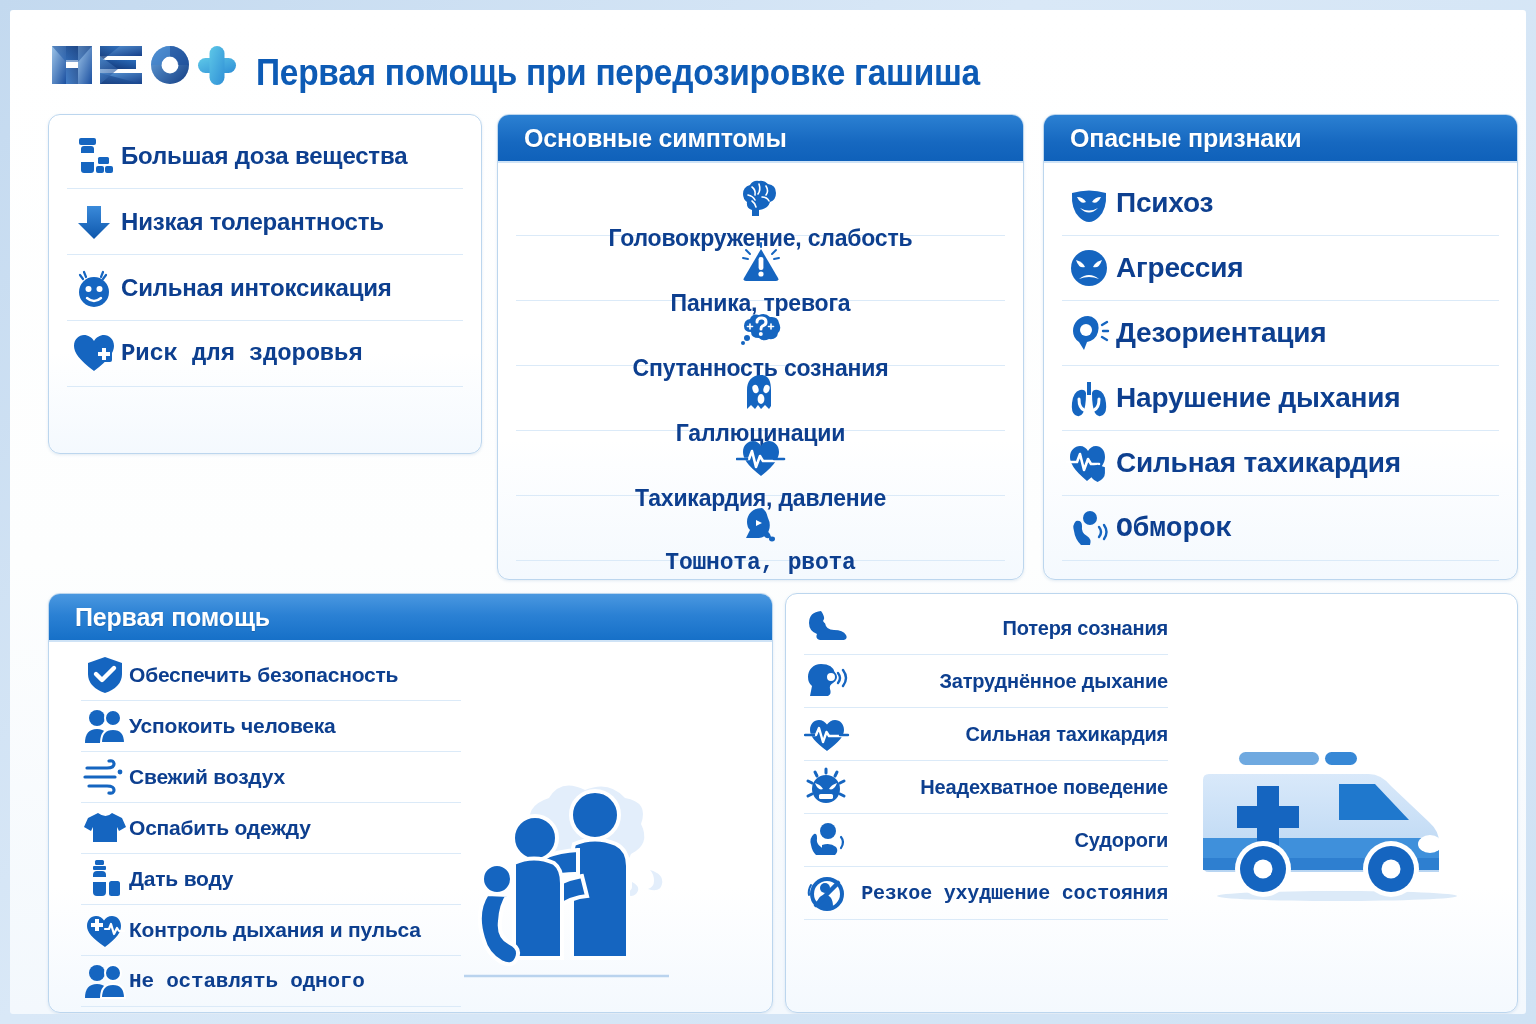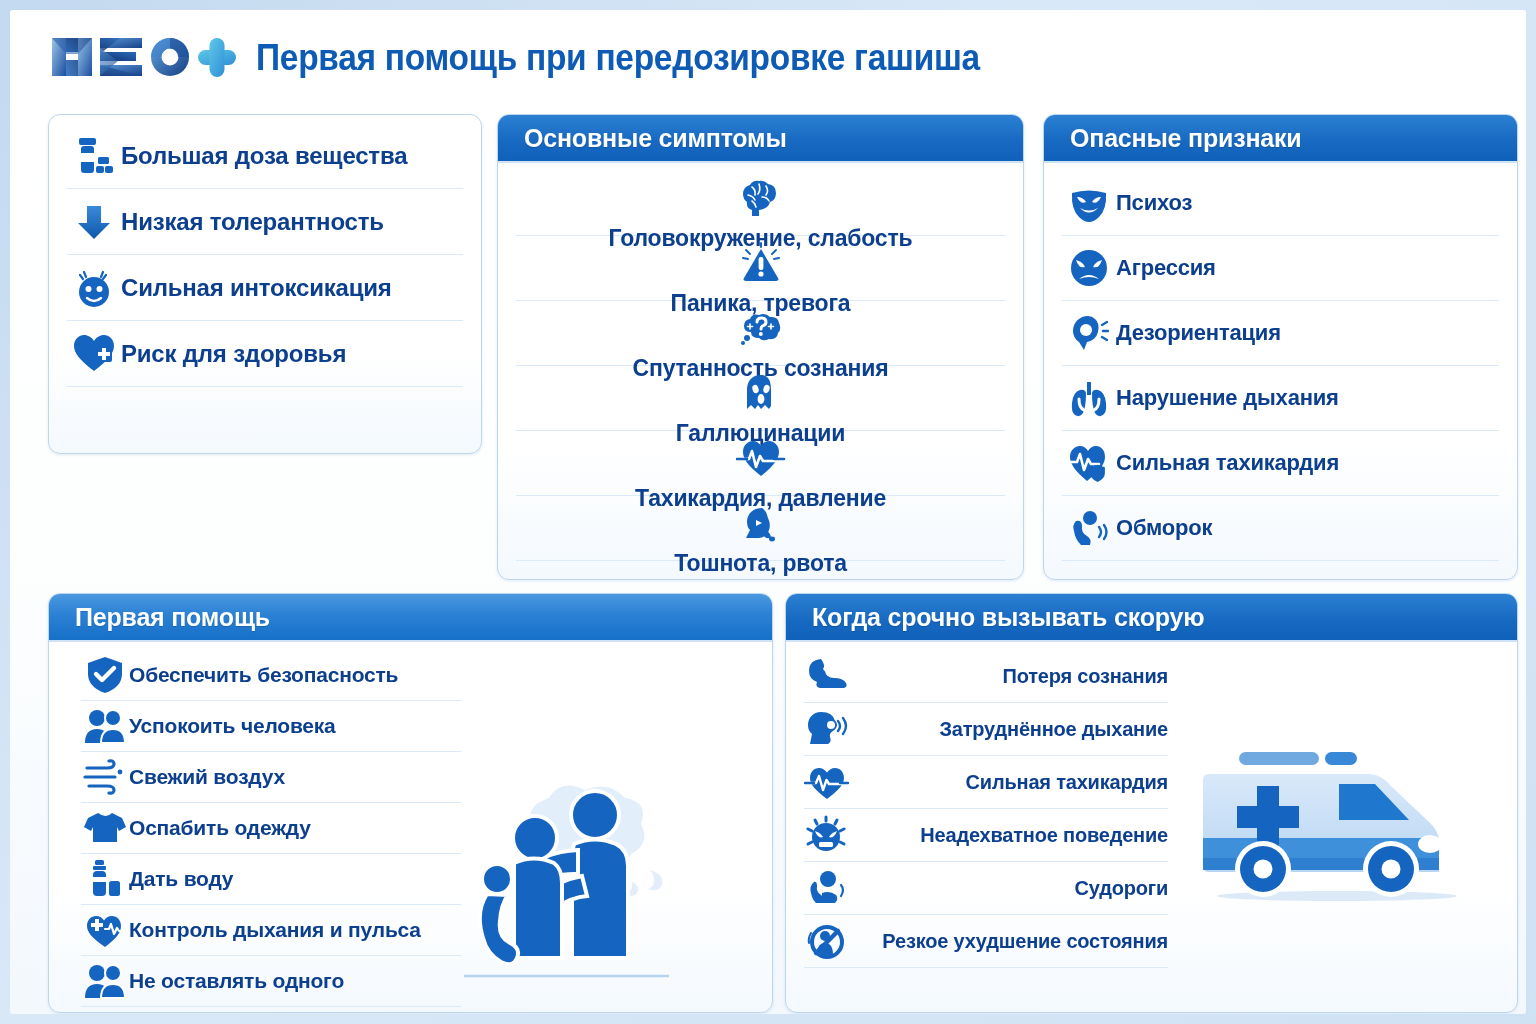--- a/index.html
+++ b/index.html
@@ -22,21 +22,21 @@
     background: linear-gradient(180deg, #ffffff 0%, #fdfefe 55%, #f3f8fd 100%);
     border-radius: 3px;
     overflow: hidden;
   }
 
   
   #header {
     position: absolute;
     left: 38px; top: 12px;
     height: 72px;
-    display: flex; align-items: center;
+    display: flex; align-items: flex-end;
     gap: 18px;
   }
   #logo { display: flex; align-items: center; height: 56px; }
   #logo svg { display: block; }
   #page-title {
     font-size: 36px;
     font-weight: bold;
     color: #0d5bb5;
     letter-spacing: -0.3px;
     white-space: nowrap;
@@ -76,21 +76,21 @@
     position: relative;
     z-index: 2;
   }
   .row {
     display: flex;
     align-items: center;
     gap: 0;
     border-bottom: 1px solid #dbeaf8;
     position: relative;
   }
-  .row:last-child { border-bottom: 1px solid #dbeaf8; }
+  .row:last-child { border-bottom: 1px solid #dbeaf8; font-family: Liberation Mono, monospace; }
   .ico {
     flex: 0 0 auto;
     width: 54px; height: 54px;
     display: flex; align-items: center; justify-content: center;
   }
   .ico svg { display:block; }
   .lbl {
     color: #0d3f8f;
     font-weight: bold;
     font-size: 23px;
@@ -102,21 +102,21 @@
   #card-when  { left: 38px;  top: 104px;  width: 434px; height: 340px; }
   #card-when  .row { height: 66px; }
   #card-when  .lbl { font-size: 24px; }
 
   #card-symptoms { left: 487px; top: 104px; width: 527px; height: 466px; }
   #card-symptoms .row { height: 65px; flex-direction: column; }
   #card-symptoms .lbl { font-size: 23px; }
 
   #card-danger { left: 1033px; top: 104px; width: 475px; height: 466px; }
   #card-danger .row { height: 65px; }
-  #card-danger .lbl { font-size: 22px; }
+  #card-danger .lbl { font-size: 28px; }
 
   #card-aid { left: 38px; top: 583px; width: 725px; height: 420px; }
   #card-aid .card-body { width: 430px; padding-left: 32px; }
   #card-aid .row { height: 51px; }
   #card-aid .ico { width: 48px; height: 44px; }
   #card-aid .lbl { font-size: 21px; }
 
   #card-call { left: 775px; top: 583px; width: 733px; height: 420px; }
   #card-call .card-body { width: 400px; }
   #card-call .row { height: 53px; justify-content: space-between; }
@@ -550,23 +550,20 @@
             <path d="M17 36 q0 -14 12 -14 q12 0 12 14 Z" stroke="#ffffff" stroke-width="2"></path>
           </svg>
         </span>
         <span class="lbl">Не оставлять одного</span>
       </div>
 
     </div>
   </div>
 
   <div class="card" id="card-call">
-    <div class="card-head flat">
-      <h2>Когда срочно вызывать скорую</h2>
-    </div>
 
     <div class="illus" id="illus-ambulance">
       <svg width="300" height="170" viewBox="0 0 300 170">
         <defs>
           <linearGradient id="amb" x1="0" y1="0" x2="0" y2="1">
             <stop offset="0" stop-color="#d9e9fa"></stop>
                 <stop offset="1" stop-color="#b8d5f2"></stop>
           </linearGradient>
         </defs>
         <ellipse cx="150" cy="158" rx="120" ry="5" fill="#dceaf8"></ellipse>

